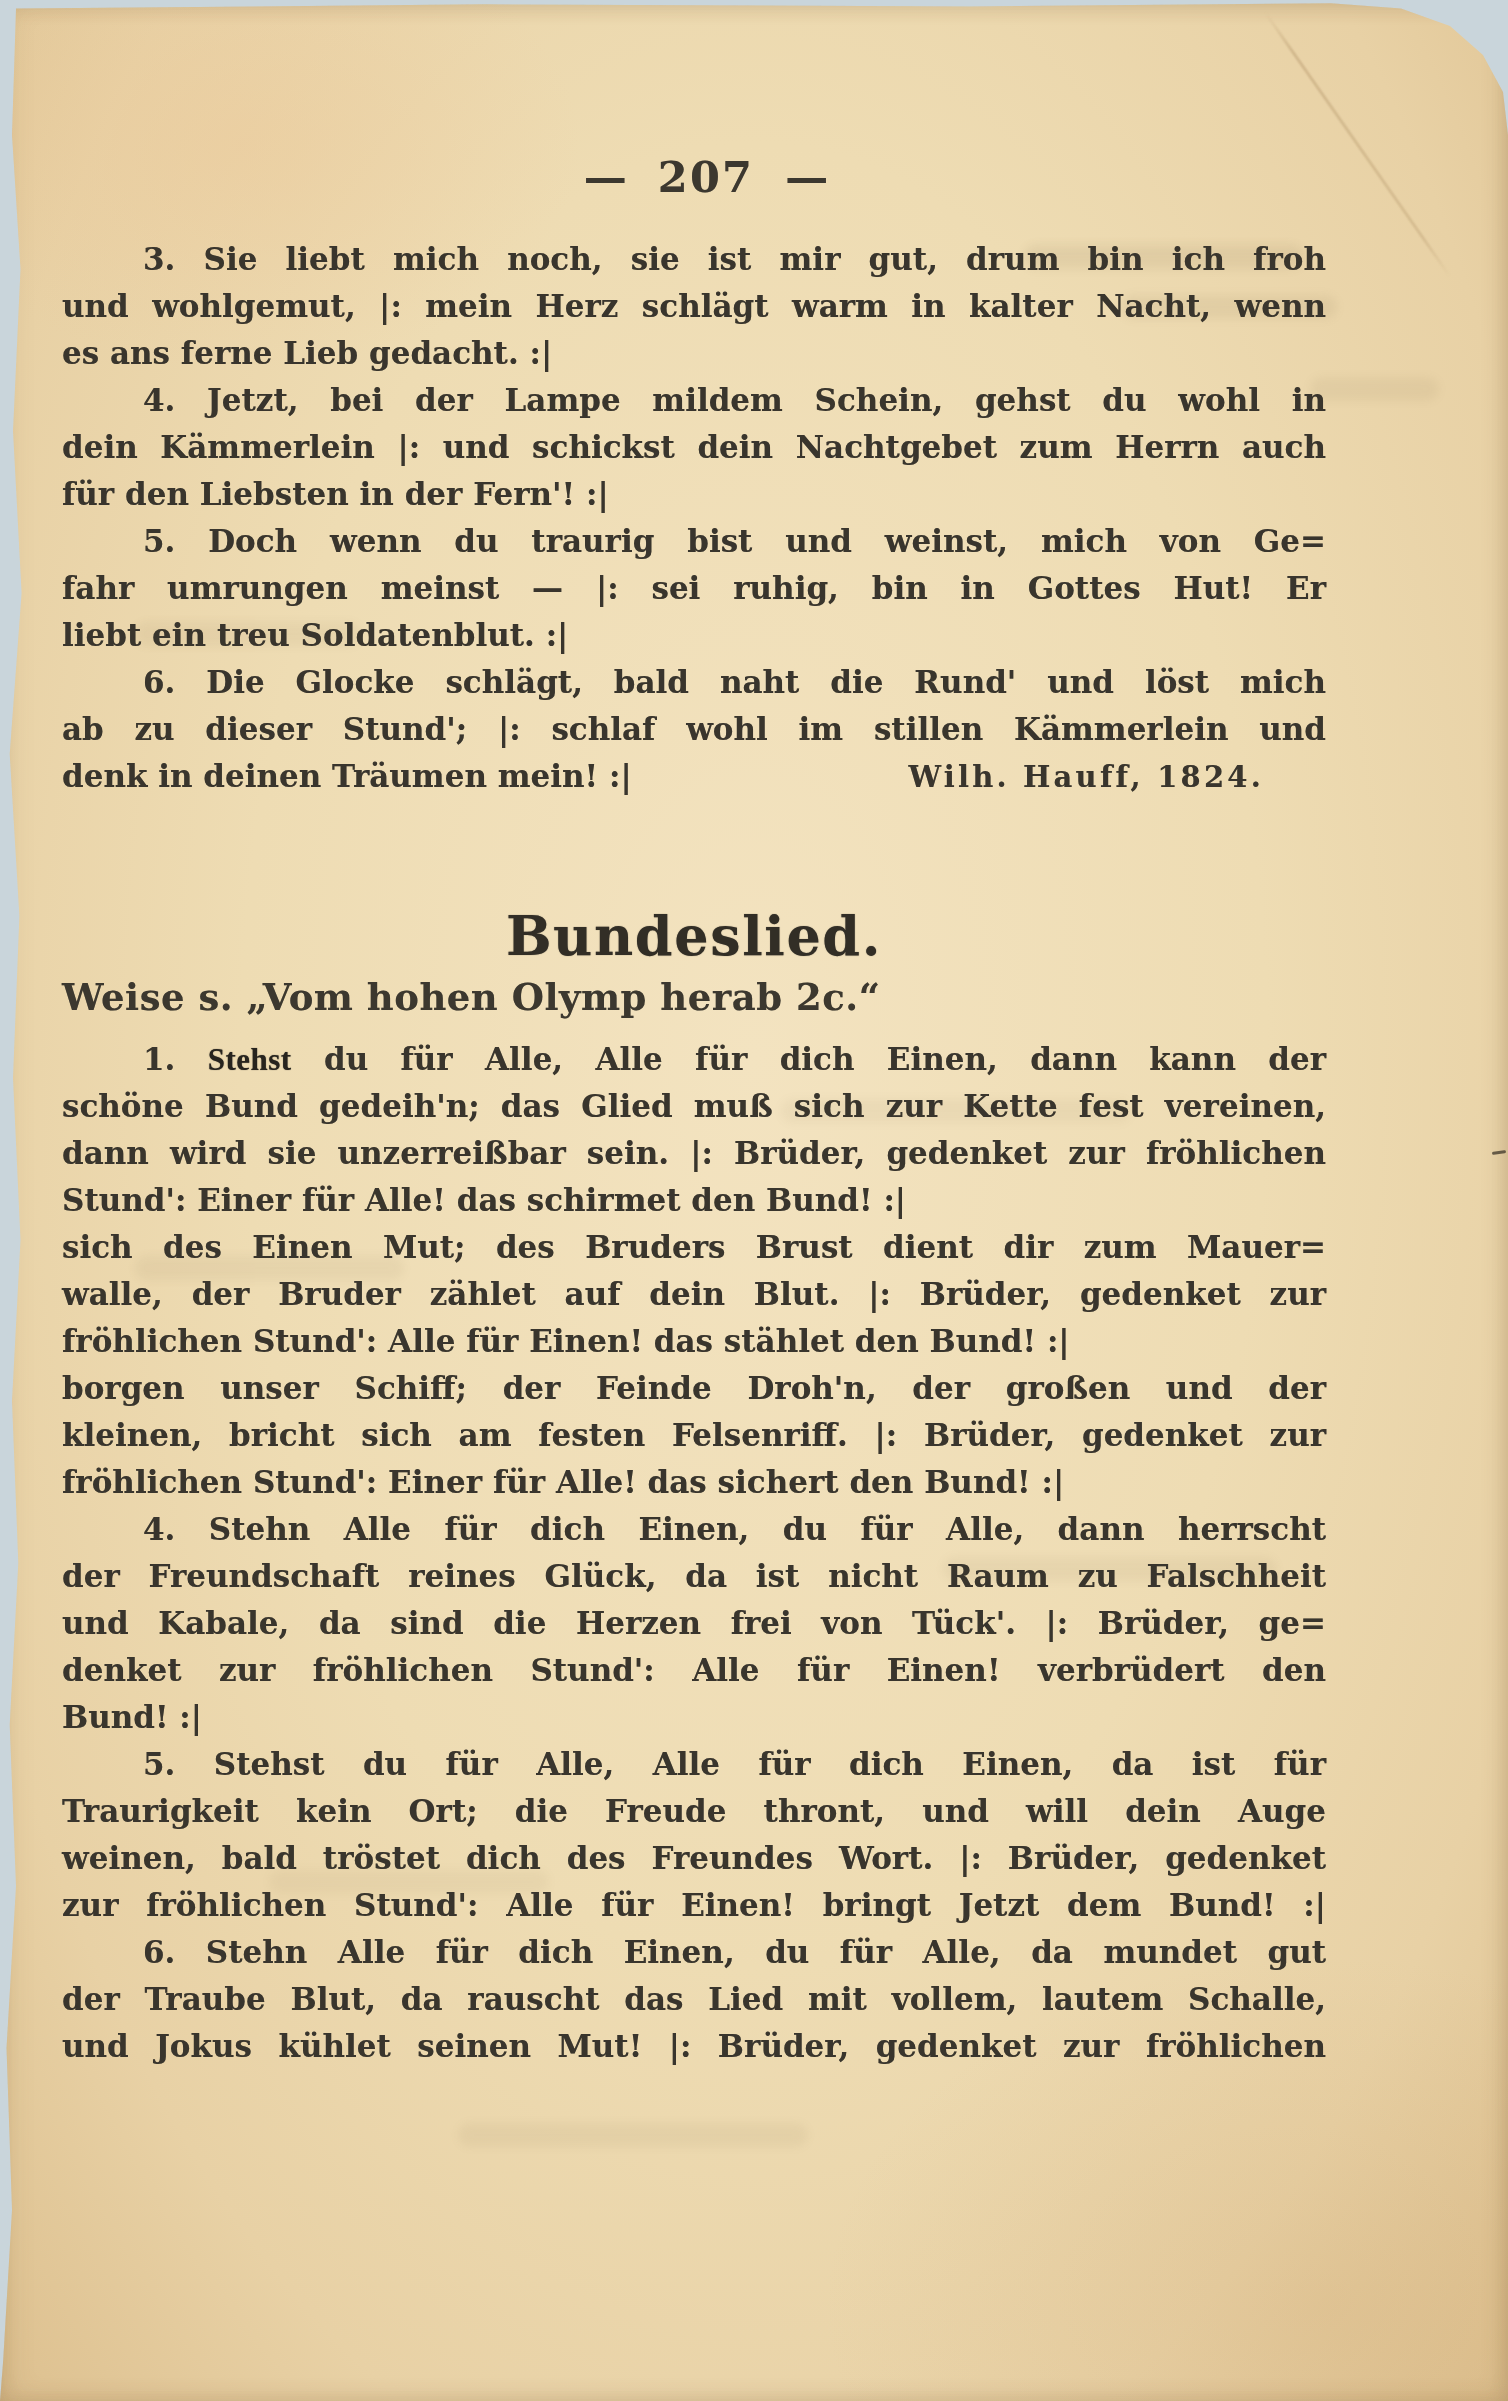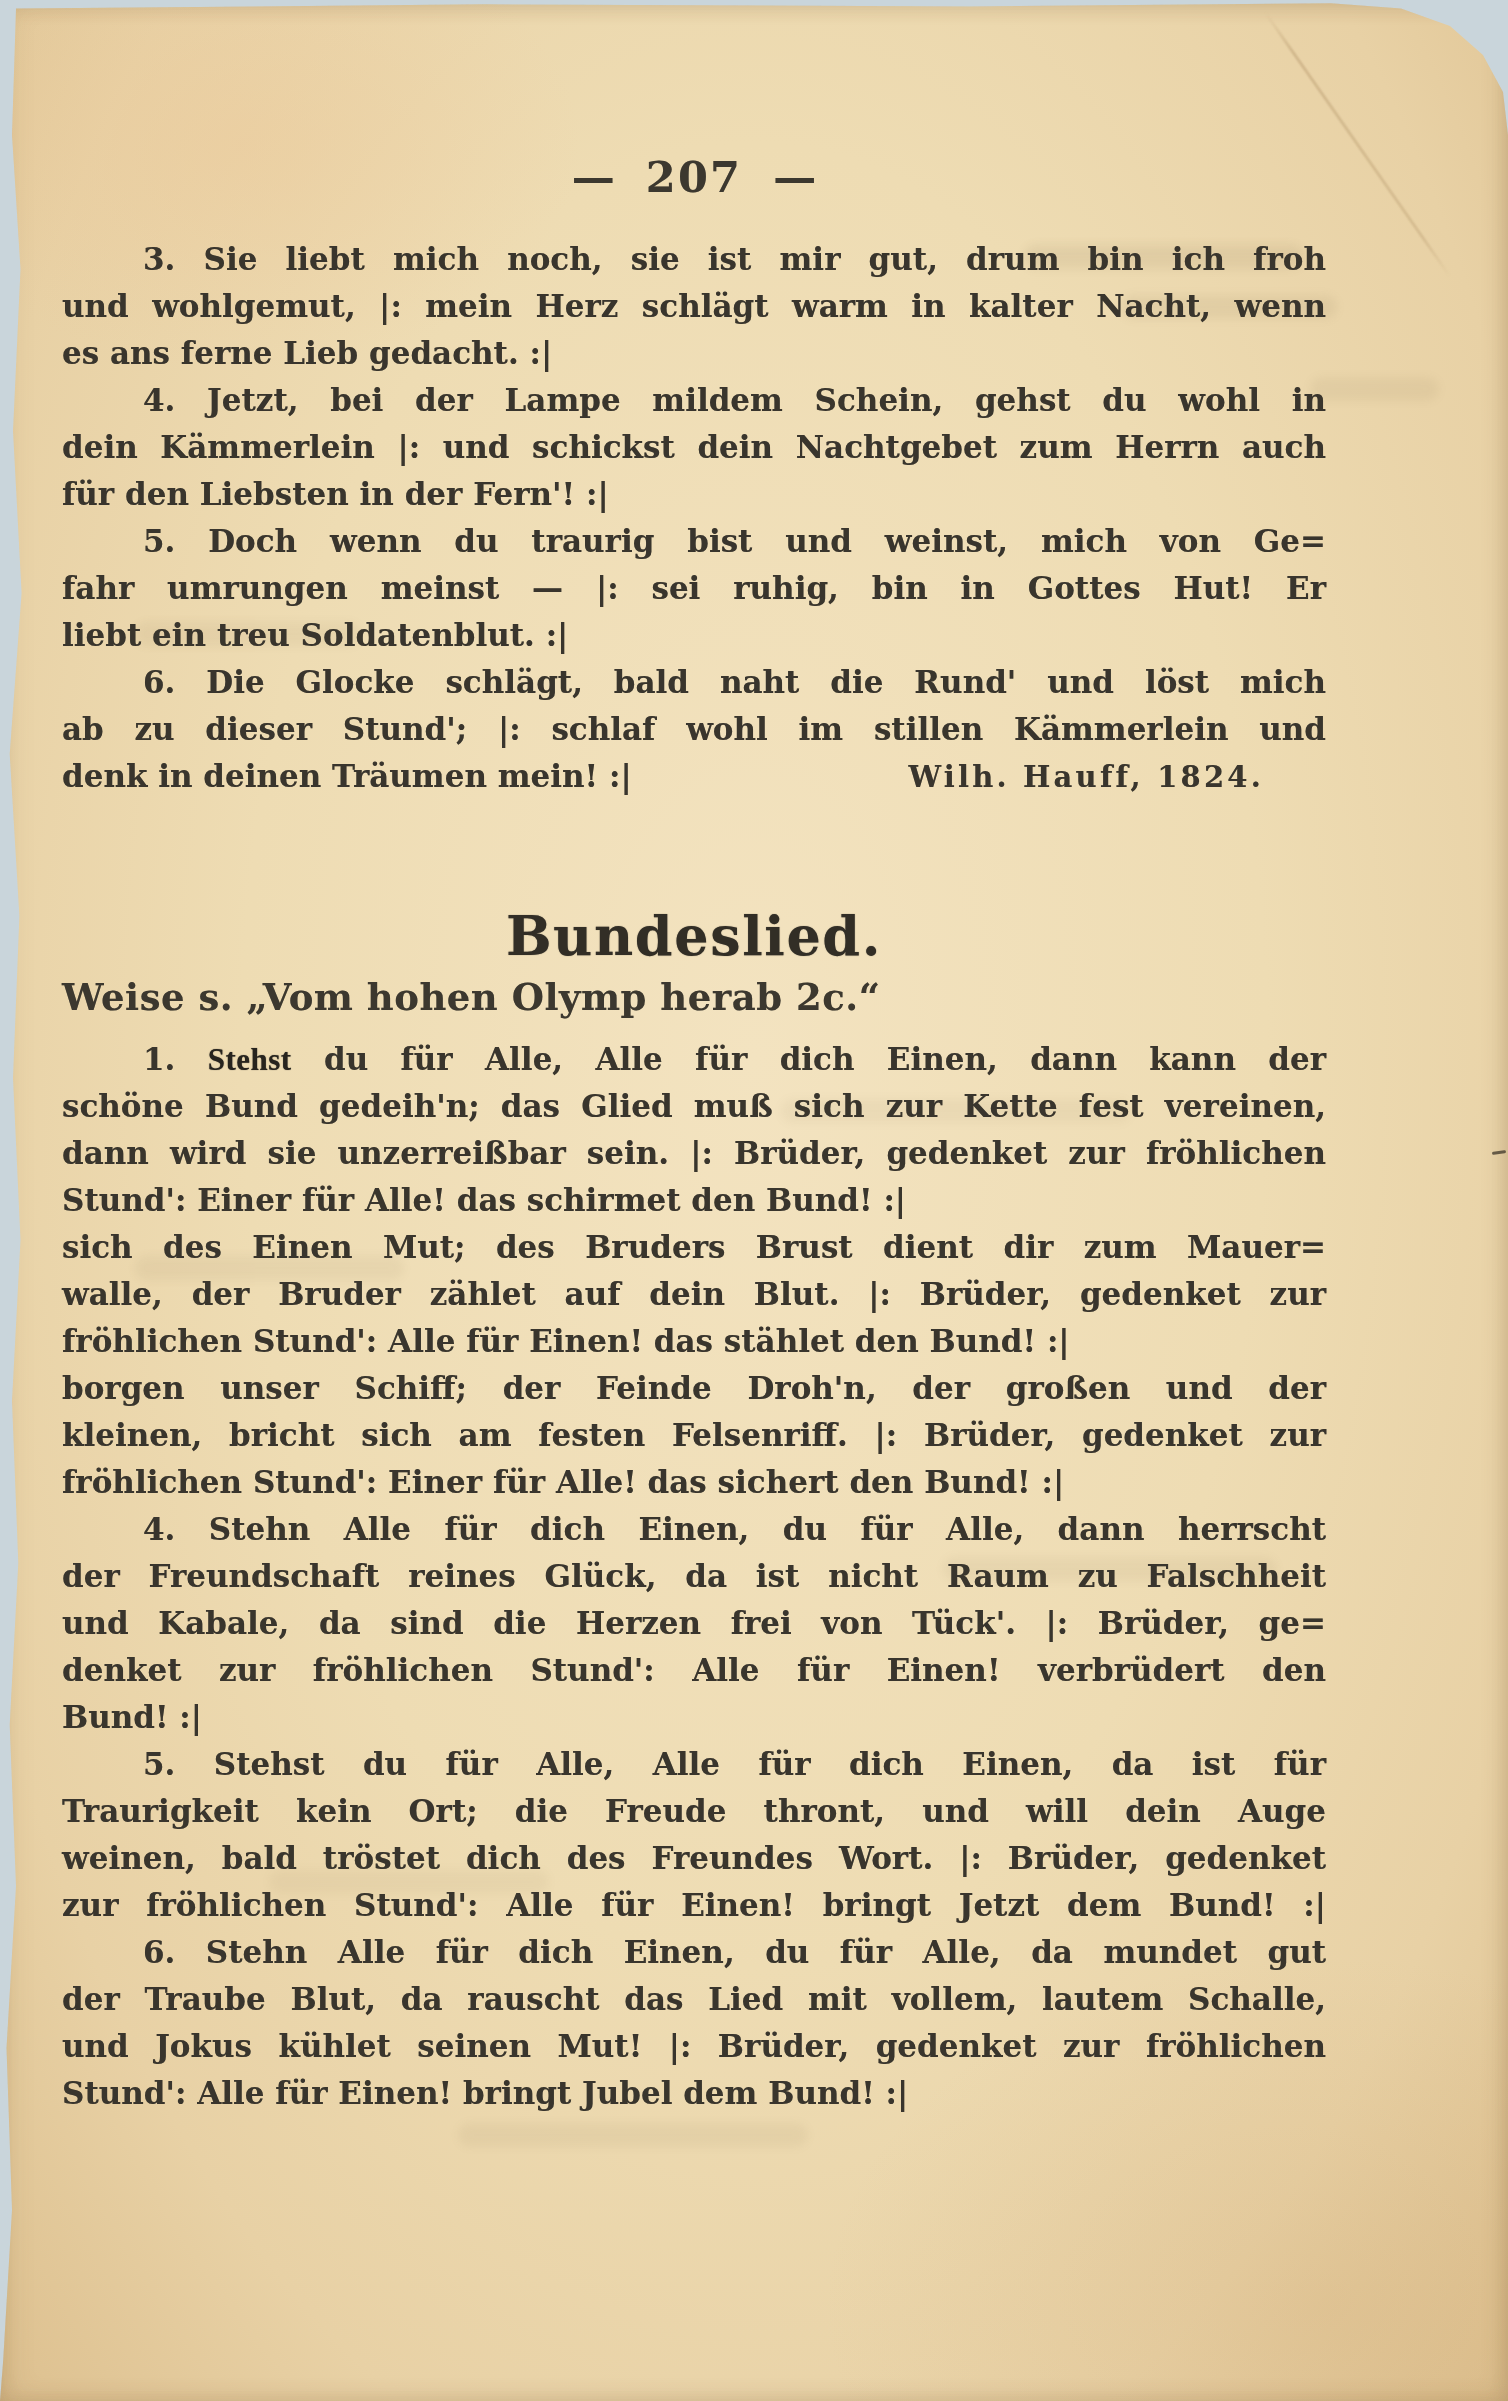--- a/index.html
+++ b/index.html
@@ -19,21 +19,21 @@
       12px 1401px, 20.5px 1240px, 13px 1078px, 19.4px 916px, 9.7px 754px, 21.6px 593px,
       13px 431px, 20.5px 269px, 12px 135px);
   }
   .crease{position:absolute;left:1266px;top:12px;width:323px;height:1.6px;
     background:linear-gradient(90deg, rgba(155,122,78,0), rgba(155,122,78,.45) 15%, rgba(155,122,78,.35) 85%, rgba(155,122,78,0));
     transform:rotate(55deg);transform-origin:left top;filter:blur(0.8px);}
   .speck{position:absolute;left:1492px;top:1151px;width:14px;height:3.2px;border-radius:1.6px;
     background:rgba(60,52,40,.75);transform:rotate(-8deg);}
   .ghost{position:absolute;height:24px;border-radius:12px;filter:blur(4.9px);
     background:rgba(125,105,70,1);}
-  .header{position:absolute;left:62px;top:155px;width:1264px;text-align:center;
+  .header{position:absolute;left:74px;top:155px;width:1264px;text-align:center;
     font-size:43px;line-height:45px;font-weight:bold;color:#3c382f;
     text-shadow:0 0 0.5px rgba(58,54,46,.45);}
   .header .num{margin:0 31px;letter-spacing:2.2px;}
   .textblock{position:absolute;left:62px;top:236px;width:1264px;color:#39352d;
     font-size:31px;line-height:47px;font-weight:bold;
     text-shadow:0 0 0.5px rgba(58,54,46,.42);}
   .line{width:100%;text-align:justify;text-align-last:justify;}
   .line.vstart{text-indent:81px;}
   .line.end{text-align:center;text-align-last:left;}
   .lead{letter-spacing:0.5px;color:#27241e;text-shadow:0 0 1.1px rgba(40,36,30,.65);font-family:Liberation Serif, serif;}
@@ -109,19 +109,18 @@
           <div class="line ">und Kabale, da sind die Herzen frei von Tück'. |: Brüder, ge=</div>
           <div class="line ">denket zur fröhlichen Stund': Alle für Einen! verbrüdert den</div>
           <div class="line end">Bund! :|</div>
           <div class="line vstart">5.  Stehst du für Alle, Alle für dich Einen, da ist für</div>
           <div class="line ">Traurigkeit kein Ort; die Freude thront, und will dein Auge</div>
           <div class="line ">weinen, bald tröstet dich des Freundes Wort. |: Brüder, gedenket</div>
           <div class="line ">zur fröhlichen Stund': Alle für Einen! bringt Jetzt dem Bund! :|</div>
           <div class="line vstart">6.  Stehn Alle für dich Einen, du für Alle, da mundet gut</div>
           <div class="line ">der Traube Blut, da rauscht das Lied mit vollem, lautem Schalle,</div>
           <div class="line ">und Jokus kühlet seinen Mut! |: Brüder, gedenket zur fröhlichen</div>
-          <div class="line end">Stund': Alle für Einen! bringt Jubel dem Bund! :|</div>
         </div>
     </div>
 
   </div>
 </div>
 
 
 </body></html>

